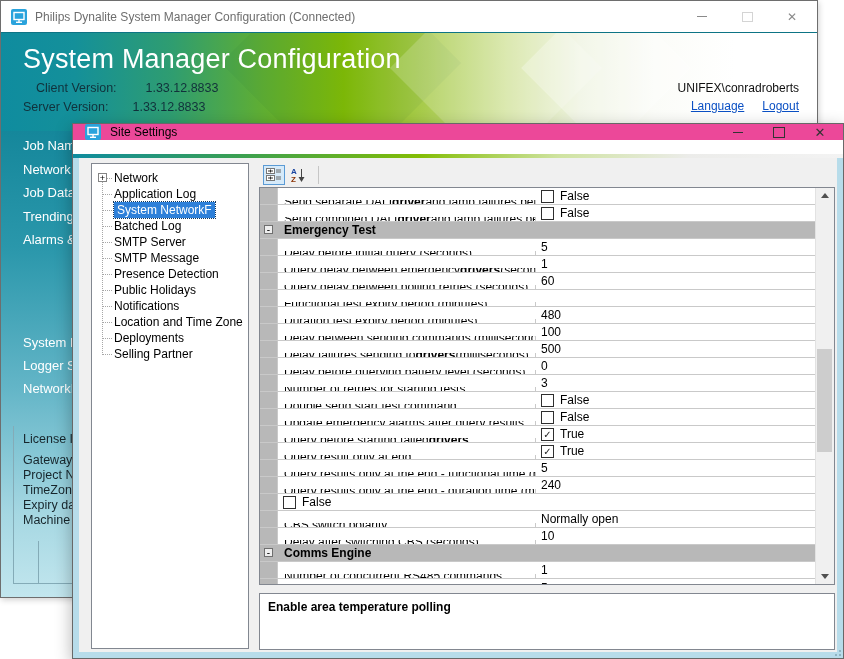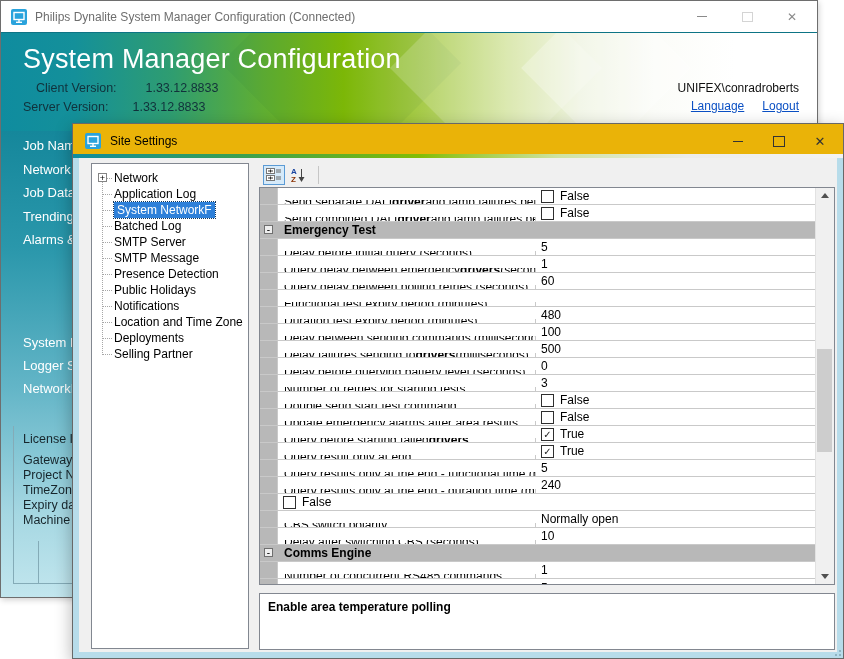--- a/index.html
+++ b/index.html
@@ -43,21 +43,21 @@
   #sb-g3{top:301px;} #sb-g3 .sb-label{line-height:15px;font-size:12.5px;color:#17262c;}
   #sb-g3 .sb-label:first-child{margin-bottom:6px;}
   .gb1{position:absolute;left:12px;top:295px;width:70px;height:157px;
     border-left:1px solid #84abb7;border-bottom:1px solid #84abb7;}
   .gb2{position:absolute;left:37px;top:410px;width:45px;height:42px;
     border-left:1px solid #84abb7;border-bottom:1px solid #84abb7;}
   
   .dialog{position:absolute;left:72px;top:123px;width:772px;height:536px;z-index:10;
     border:1px solid #686868;background:#fff;box-sizing:border-box;
     box-shadow:0 5px 16px rgba(0,0,0,.30);}
-  .dlg-titlebar{position:absolute;left:0;top:0;right:0;height:34px;background:#eab308;
+  .dlg-titlebar{position:absolute;left:0;top:0;right:0;height:16px;background:#ec4899;
     display:flex;align-items:center;padding-left:12px;box-sizing:border-box;}
   .dlg-title{font-size:12px;color:#000;margin-left:9px;flex:1;}
   .dlg-titlebar .win-btns{gap:27px;padding-right:16px;}
   .dlg-titlebar .wb-min i{background:#333;}
   .dlg-titlebar .wb-max i{border-color:#333;width:10px;height:9px;}
   .dlg-titlebar .wb-x{color:#333;font-size:13px;}
   .dlg-strip{position:absolute;left:0;top:30px;right:0;height:4px;
     background:linear-gradient(90deg,#0f8c9f 0%,#3ba050 22%,#83bd05 45%,#cfe3a0 63%,#ececea 80%,#f3f3f3 100%);}
   .dlg-client{position:absolute;left:0;top:34px;right:0;bottom:0;background:#b7dcea;}
   .dlg-inner{position:absolute;left:6px;right:6px;top:0;bottom:6px;background:#f0f0f0;}
@@ -371,21 +371,21 @@
                 <span>Double send start test command</span>
               </span>
               <span class="g-value">
                 <span class="cb"></span>
                 <span class="vtext">False</span>
               </span>
             </div>
             <div class="g-row">
               <span class="g-margin"></span>
               <span class="g-name">
-                <span>Update emergency alarms after area results</span>
+                <span>Update emergency alarms after query results</span>
               </span>
               <span class="g-value">
                 <span class="cb"></span>
                 <span class="vtext">False</span>
               </span>
             </div>
             <div class="g-row">
               <span class="g-margin"></span>
               <span class="g-name">
                 <span>Query before starting failed </span>

